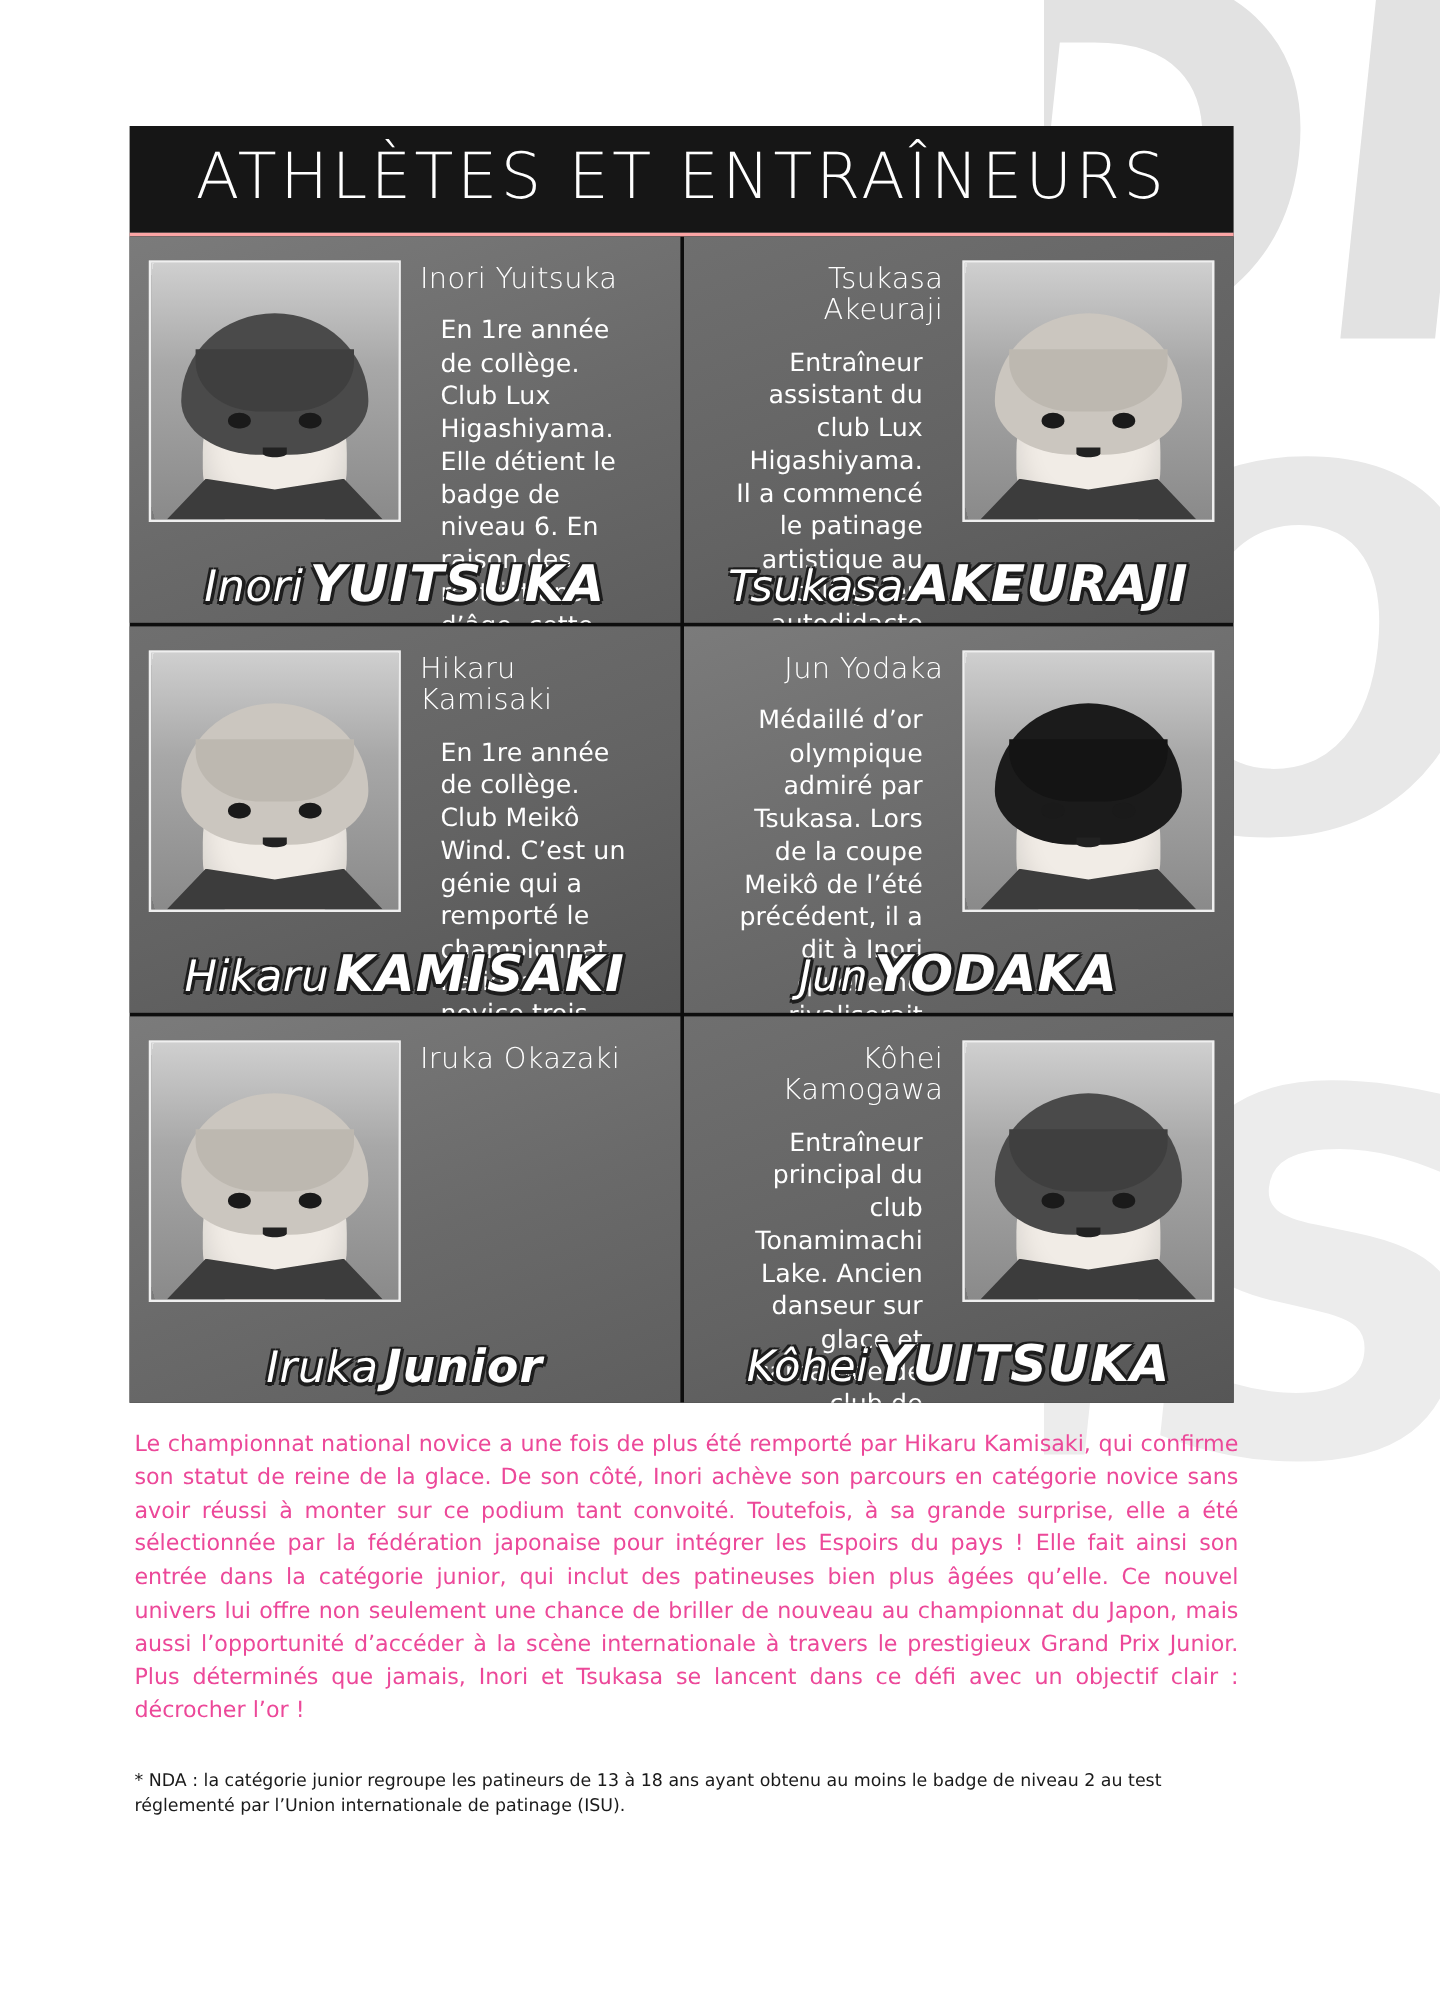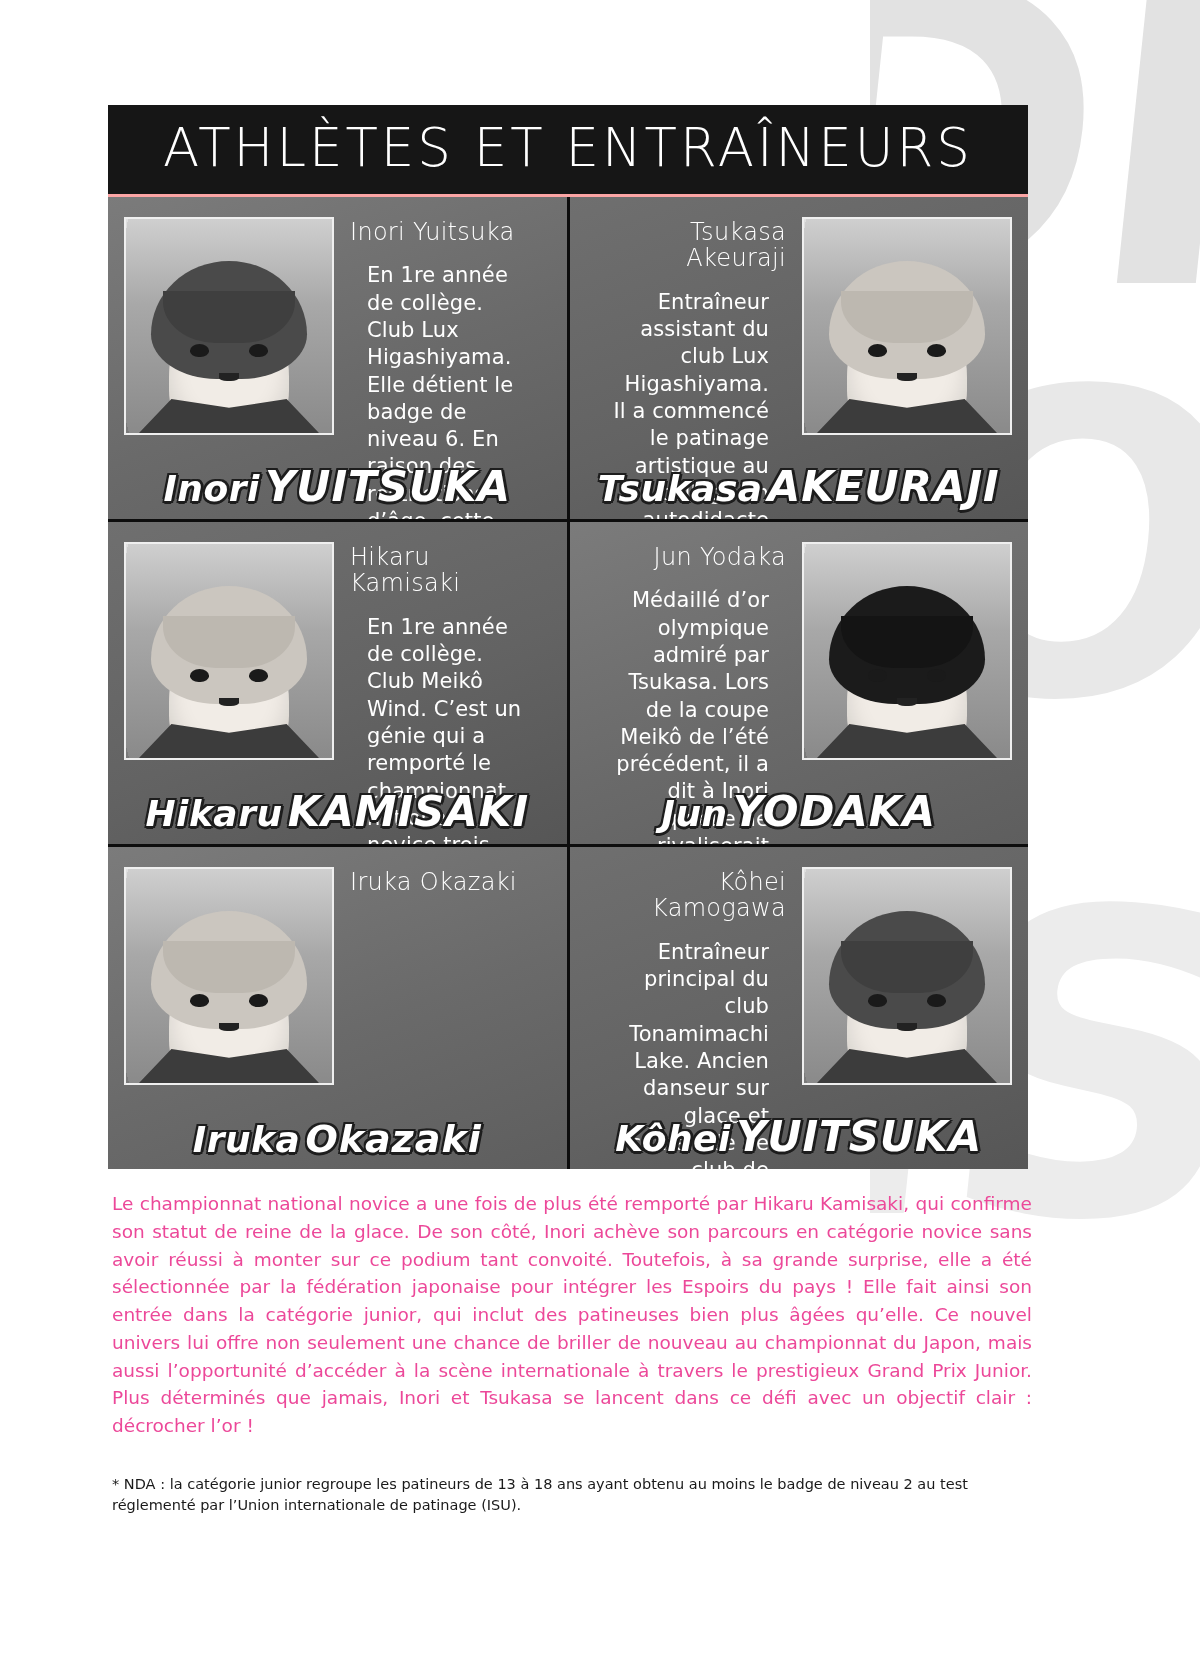--- a/index.html
+++ b/index.html
@@ -212,21 +212,21 @@
     left: 0; right: 0;
     text-align: center;
     color: #ffffff;
     font-family: "DejaVu Sans", sans-serif;
     white-space: nowrap;
     text-shadow:
       2px 2px 0 #1d1d1d, -2px 2px 0 #1d1d1d, 2px -2px 0 #1d1d1d, -2px -2px 0 #1d1d1d,
       0 3px 0 #1d1d1d, 3px 0 0 #1d1d1d;
   }
   .bigname .first {
-    font-weight: bold;
+    font-weight: normal;
     font-style: italic;
     font-size: 36px;
     letter-spacing: 0.5px;
     margin-top: 12px;
   }
   .bigname .last {
     font-weight: bold;
     font-style: italic;
     font-size: 42px;
     letter-spacing: 1px;
@@ -391,21 +391,21 @@
               <div class="eye r"></div>
             <div class="mouth"></div>
             <div class="collar"></div>
           </div>
           <div class="bio">
             <p class="given">Iruka Okazaki</p>
           </div>
         </div>
         <div class="bigname alt">
           <span class="first">Iruka</span>
-          <span class="last">Okazaki</span>
+          <span class="last">Junior</span>
         </div>
       </div>
 
       <div class="card tone-b right">
         <div class="card-inner">
           <div class="portrait">
             <div class="bgsky"></div>
               <div class="strokes"></div>
             <div class="head"></div>
             <div class="hair mid"></div>

